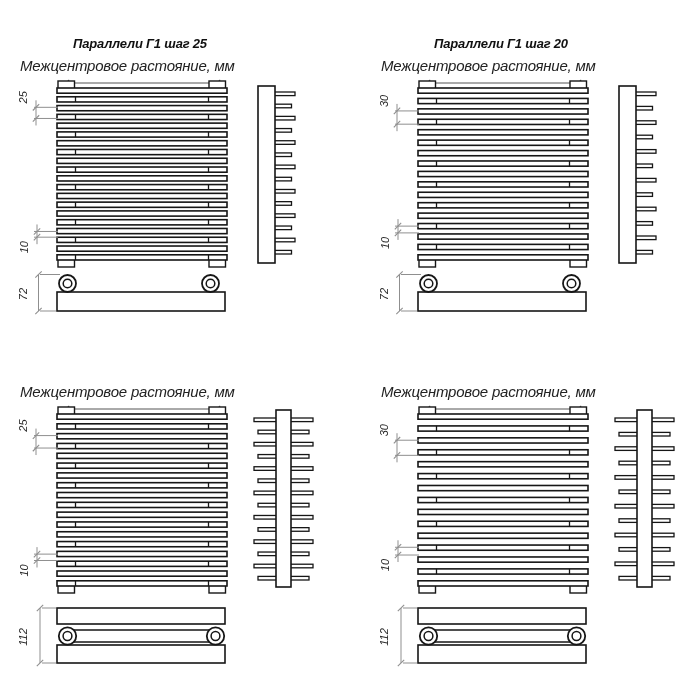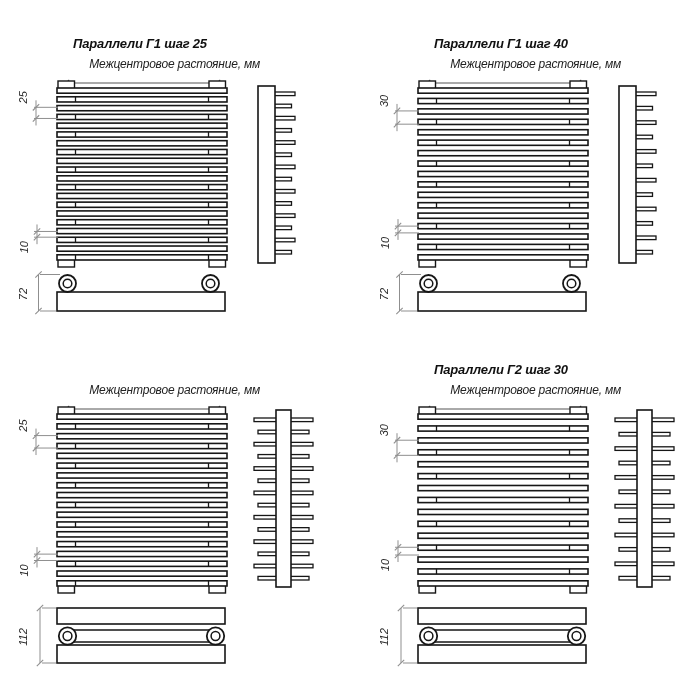--- a/index.html
+++ b/index.html
@@ -3,22 +3,22 @@
 <meta charset="utf-8">
 <style>
   html,body{margin:0;padding:0;}
   body{width:700px;height:700px;background:#ffffff;overflow:hidden;
        font-family:"Liberation Sans", sans-serif;}
   #sheet{position:relative;width:700px;height:700px;background:#fff;}
   .quad{position:absolute;width:339px;height:348px;}
   .q-title{position:absolute;left:20px;top:36px;width:240px;text-align:center;
            font-style:italic;font-size:13px;font-weight:bold;color:#111;
            letter-spacing:-0.2px;white-space:nowrap;}
-  .q-subtitle{position:absolute;left:20px;top:57px;width:240px;text-align:right;
-           font-style:italic;font-size:12px;color:#222;
+  .q-subtitle{position:absolute;left:20px;top:57px;width:240px;text-align:left;
+           font-style:italic;font-size:15px;color:#222;
            letter-spacing:-0.2px;white-space:nowrap;}
   svg.draw{position:absolute;left:0;top:0;}
   svg text{font-family:"Liberation Sans", sans-serif;font-style:italic;}
 </style>
 </head>
 <body>
 
 <div id="sheet">
 
   <div class="quad" style="left:0;top:0">
@@ -125,21 +125,21 @@
             <line x1="38.5" y1="274.5" x2="38.5" y2="311" stroke="#8f8f8f" stroke-width="1"></line>
             <line x1="35.3" y1="277.7" x2="41.7" y2="271.3" stroke="#8f8f8f" stroke-width="1.1"></line>
             <line x1="35.3" y1="314.2" x2="41.7" y2="307.8" stroke="#8f8f8f" stroke-width="1.1"></line>
             <text x="27" y="294" fill="#2a2a2a" font-size="11px" text-anchor="middle" transform="rotate(-90 27 294)">72</text>
           </g>
         </g>
       </svg>
   </div>
 
   <div class="quad" style="left:361px;top:0">
-    <div class="q-title">Параллели Г1 шаг 40</div>
+    <div class="q-title">Параллели Г1 шаг 20</div>
     <div class="q-subtitle">Межцентровое растояние, мм</div>
     <svg class="draw" width="339" height="348" viewBox="0 0 339 348">
         <g>
           <g>
             <line x1="66" y1="83" x2="217" y2="83" stroke="#555555" stroke-width="1"></line>
             <line x1="66" y1="83" x2="66" y2="88.5" stroke="#555555" stroke-width="1"></line>
             <line x1="217" y1="83" x2="217" y2="88.5" stroke="#555555" stroke-width="1"></line>
             <line x1="62.8" y1="86.2" x2="69.2" y2="79.8" stroke="#555555" stroke-width="1.1"></line>
             <line x1="213.8" y1="86.2" x2="220.2" y2="79.8" stroke="#555555" stroke-width="1.1"></line>
           </g>
@@ -347,21 +347,20 @@
             <line x1="40" y1="282" x2="40" y2="337" stroke="#8f8f8f" stroke-width="1"></line>
             <line x1="36.8" y1="285.2" x2="43.2" y2="278.8" stroke="#8f8f8f" stroke-width="1.1"></line>
             <line x1="36.8" y1="340.2" x2="43.2" y2="333.8" stroke="#8f8f8f" stroke-width="1.1"></line>
             <text x="27" y="311" fill="#2a2a2a" font-size="11px" text-anchor="middle" transform="rotate(-90 27 311)">112</text>
           </g>
         </g>
       </svg>
   </div>
 
   <div class="quad" style="left:361px;top:326px">
-    <div class="q-title">Параллели Г2 шаг 30</div>
     <div class="q-subtitle">Межцентровое растояние, мм</div>
     <svg class="draw" width="339" height="348" viewBox="0 0 339 348">
         <g>
           <g>
             <line x1="66" y1="83" x2="217" y2="83" stroke="#555555" stroke-width="1"></line>
             <line x1="66" y1="83" x2="66" y2="88.5" stroke="#555555" stroke-width="1"></line>
             <line x1="217" y1="83" x2="217" y2="88.5" stroke="#555555" stroke-width="1"></line>
             <line x1="62.8" y1="86.2" x2="69.2" y2="79.8" stroke="#555555" stroke-width="1.1"></line>
             <line x1="213.8" y1="86.2" x2="220.2" y2="79.8" stroke="#555555" stroke-width="1.1"></line>
           </g>

